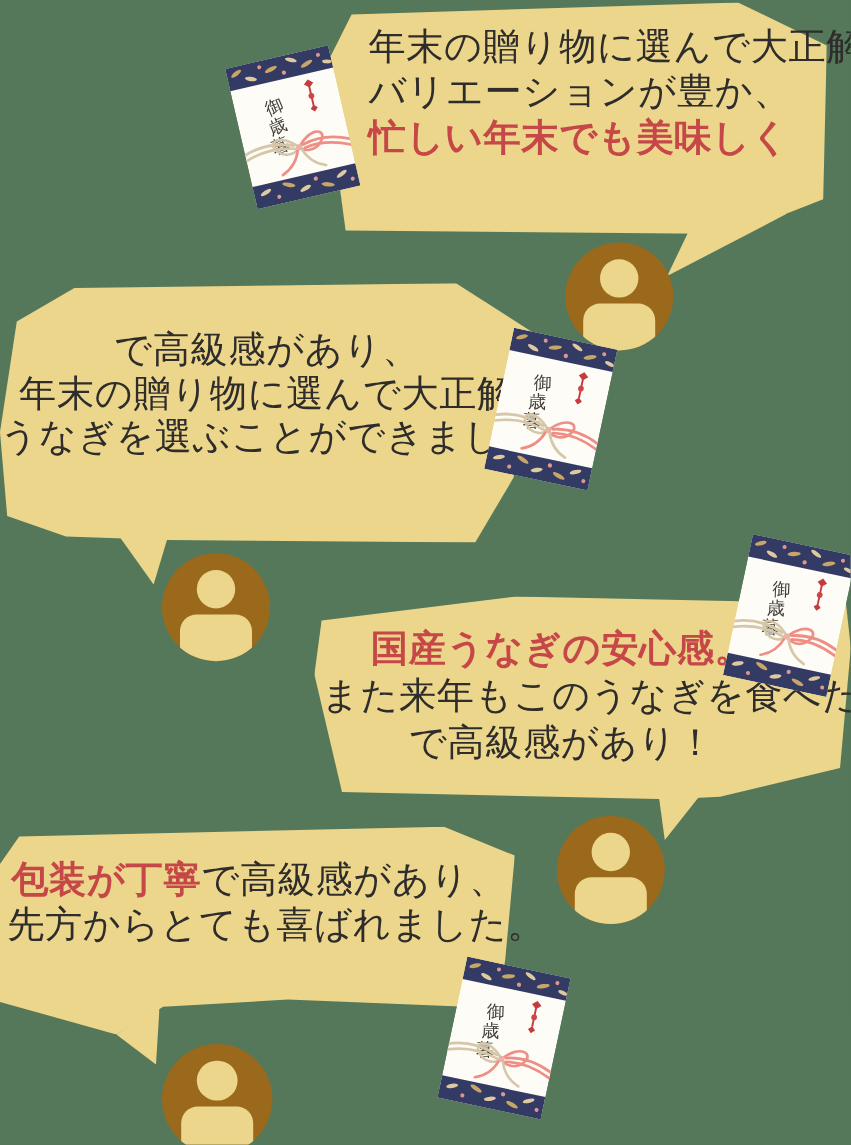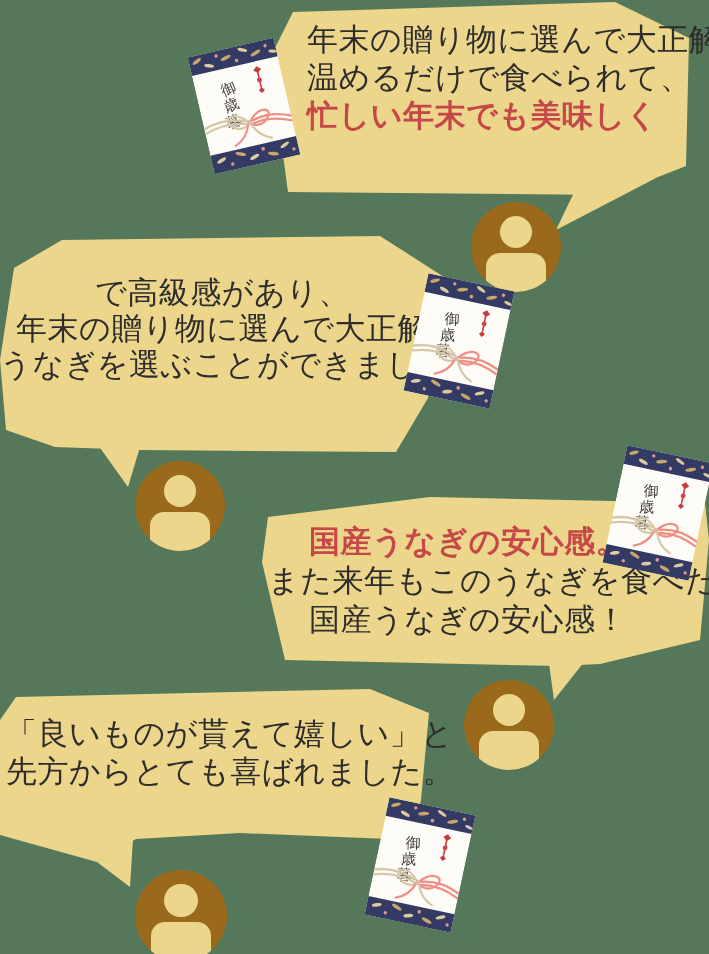--- a/index.html
+++ b/index.html
@@ -50,44 +50,44 @@
 </style>
 </head>
 <body>
 
 <div class="stage">
 
   <div class="bubble b1"></div>
   <div class="tail t1"></div>
   <div class="txt txt1">
       <div class="tl"><span>年末の贈り物に選んで大正解！</span></div>
-      <div class="tl"><span>温めるだけで食べられて、</span></div>
+      <div class="tl"><span>バリエーションが豊か、</span></div>
       <div class="tl"><span class="em">忙しい年末でも美味しく</span></div>
     </div>
 
   <div class="bubble b2"></div>
   <div class="tail t2"></div>
   <div class="txt txt2">
       <div class="tl"><span>で高級感があり、</span></div>
       <div class="tl"><span>年末の贈り物に選んで大正解</span></div>
       <div class="tl"><span>うなぎを選ぶことができました！</span></div>
     </div>
 
   <div class="bubble b3"></div>
   <div class="tail t3"></div>
   <div class="txt txt3">
       <div class="tl"><span class="em">国産うなぎの安心感。</span></div>
       <div class="tl"><span>また来年もこのうなぎを食べたい</span></div>
-      <div class="tl"><span>国産うなぎの安心感！</span></div>
+      <div class="tl"><span>で高級感があり！</span></div>
     </div>
 
   <div class="bubble b4"></div>
   <div class="tail t4"></div>
   <div class="txt txt4">
-      <div class="tl"><span>「良いものが貰えて嬉しい」と</span></div>
+      <div class="tl"><span class="em">包装が丁寧</span><span>で高級感があり、</span></div>
       <div class="tl"><span>先方からとても喜ばれました。</span></div>
     </div>
 
   <div class="avatar a1">
       <span class="person"></span>
     </div>
   <div class="avatar a2">
       <span class="person"></span>
     </div>
   <div class="avatar a3">

